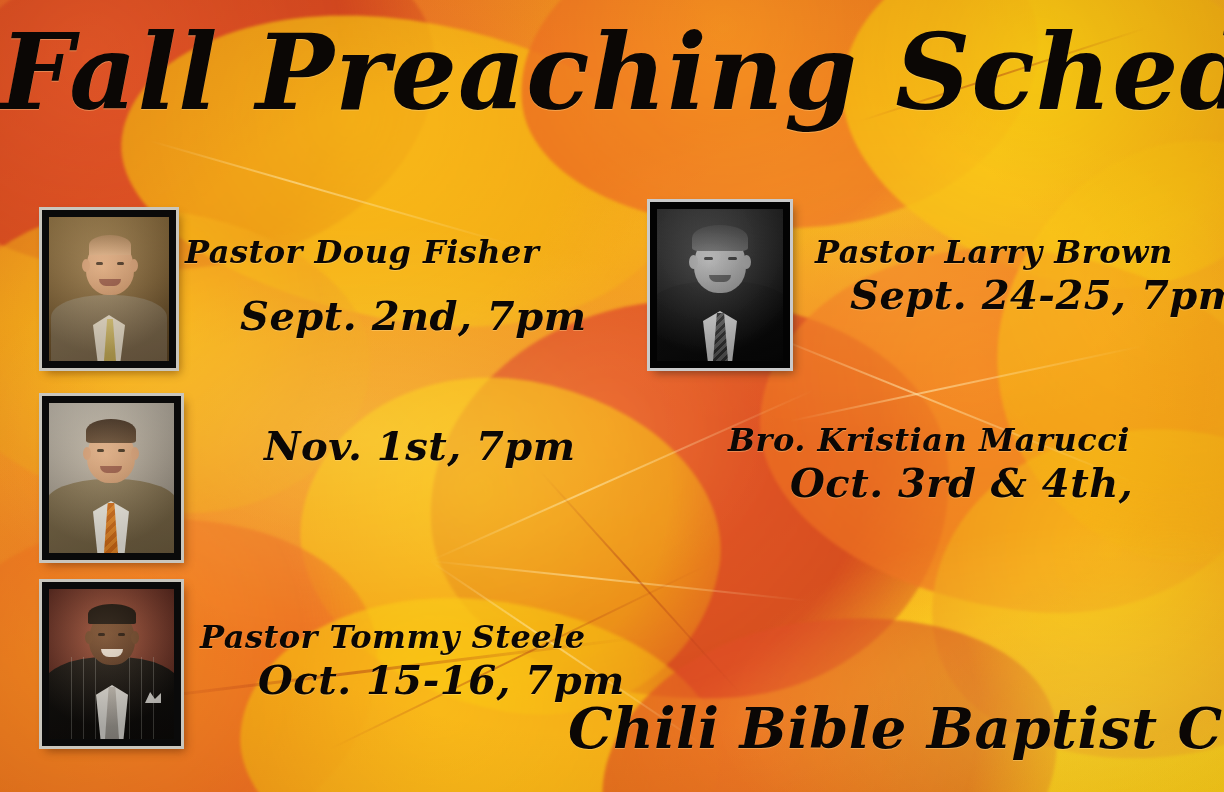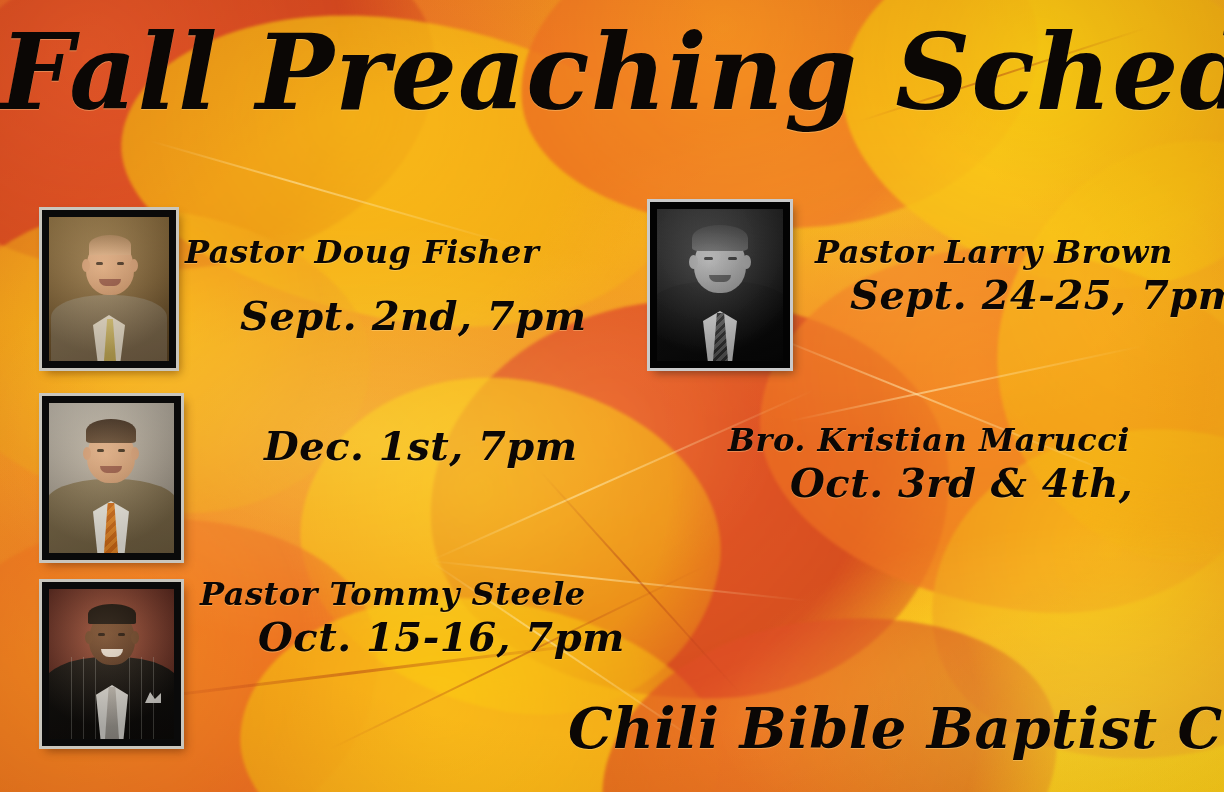--- a/index.html
+++ b/index.html
@@ -249,28 +249,28 @@
     <div class="script name">Pastor Doug Fisher</div>
     <div class="script date" style="margin-left:55px;margin-top:27px;">Sept. 2nd, 7pm</div>
   </div>
 
   <div class="entry" style="left:815px; top:236px;">
     <div class="script name">Pastor Larry Brown</div>
     <div class="script date" style="margin-left:35px;">Sept. 24-25, 7pm</div>
   </div>
 
   <div class="entry" style="left:196px; top:420px;">
-    <div class="script date" style="margin-left:68px;">Dec. 1st, 7pm</div>
+    <div class="script date" style="margin-left:68px;">Nov. 1st, 7pm</div>
   </div>
 
   <div class="entry" style="left:728px; top:424px;">
     <div class="script name">Bro. Kristian Marucci</div>
     <div class="script date" style="margin-left:62px;">Oct. 3rd &amp; 4th,</div>
   </div>
 
-  <div class="entry" style="left:200px; top:578px;">
+  <div class="entry" style="left:200px; top:621px;">
     <div class="script name">Pastor Tommy Steele</div>
     <div class="script date" style="margin-left:58px;">Oct. 15-16, 7pm</div>
   </div>
 
   <div class="script church" style="left:568px; top:700px;">Chili Bible Baptist Church</div>
 
 </div>
 
 </body></html>

